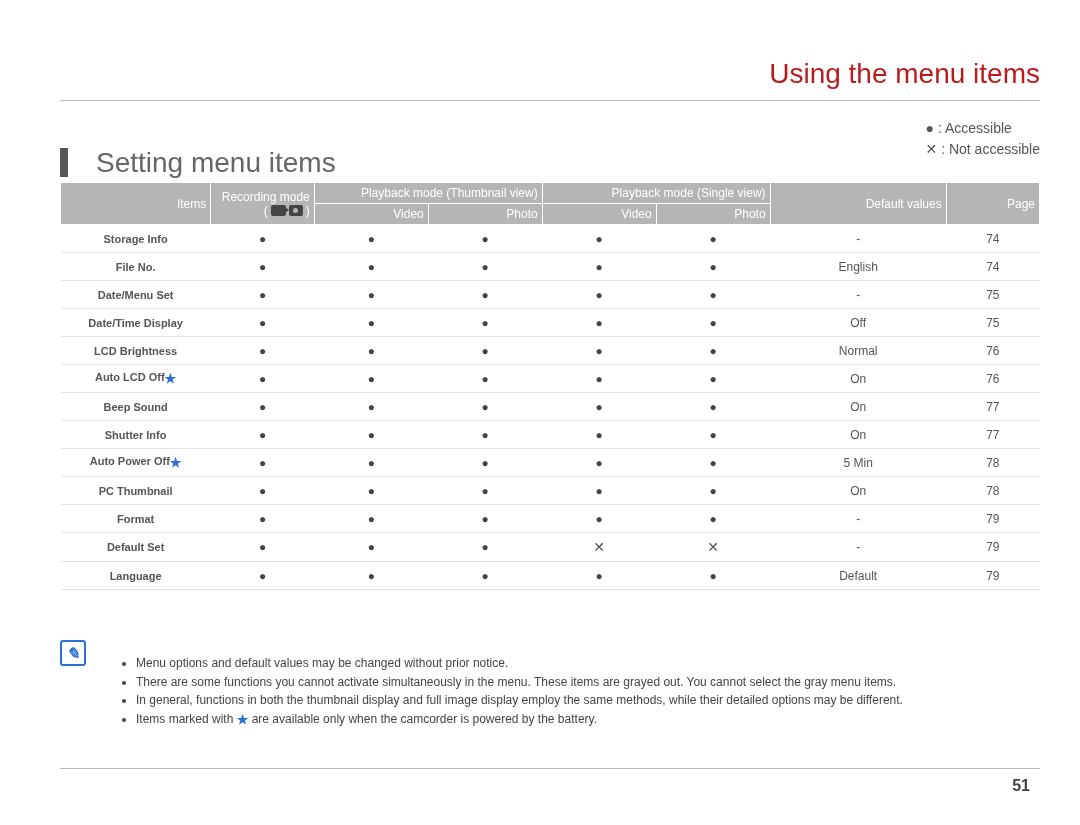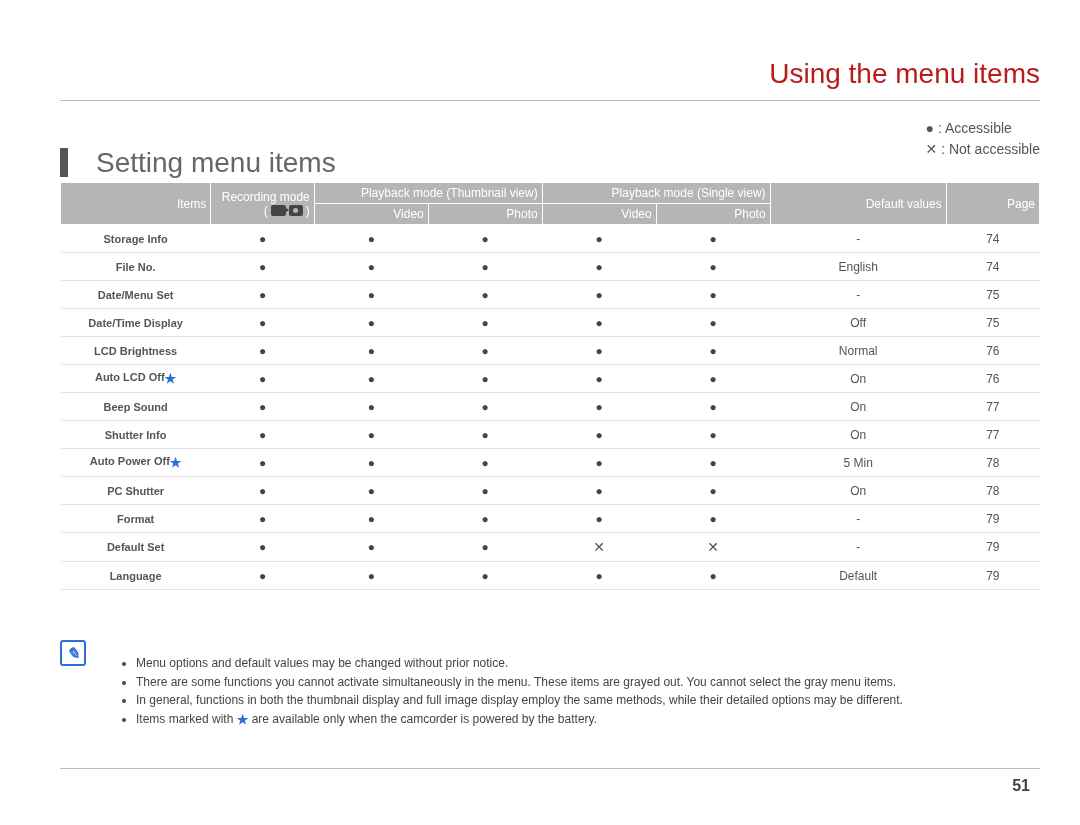--- a/index.html
+++ b/index.html
@@ -319,21 +319,21 @@
             <td class="item-name">Auto Power Off<span class="star">★</span></td>
             <td><span class="dot">●</span></td>
             <td><span class="dot">●</span></td>
             <td><span class="dot">●</span></td>
             <td><span class="dot">●</span></td>
             <td><span class="dot">●</span></td>
             <td>5 Min</td>
             <td>78</td>
           </tr>
           <tr>
-            <td class="item-name">PC Shutter</td>
+            <td class="item-name">PC Thumbnail</td>
             <td><span class="dot">●</span></td>
             <td><span class="dot">●</span></td>
             <td><span class="dot">●</span></td>
             <td><span class="dot">●</span></td>
             <td><span class="dot">●</span></td>
             <td>On</td>
             <td>78</td>
           </tr>
           <tr>
             <td class="item-name">Format</td>

